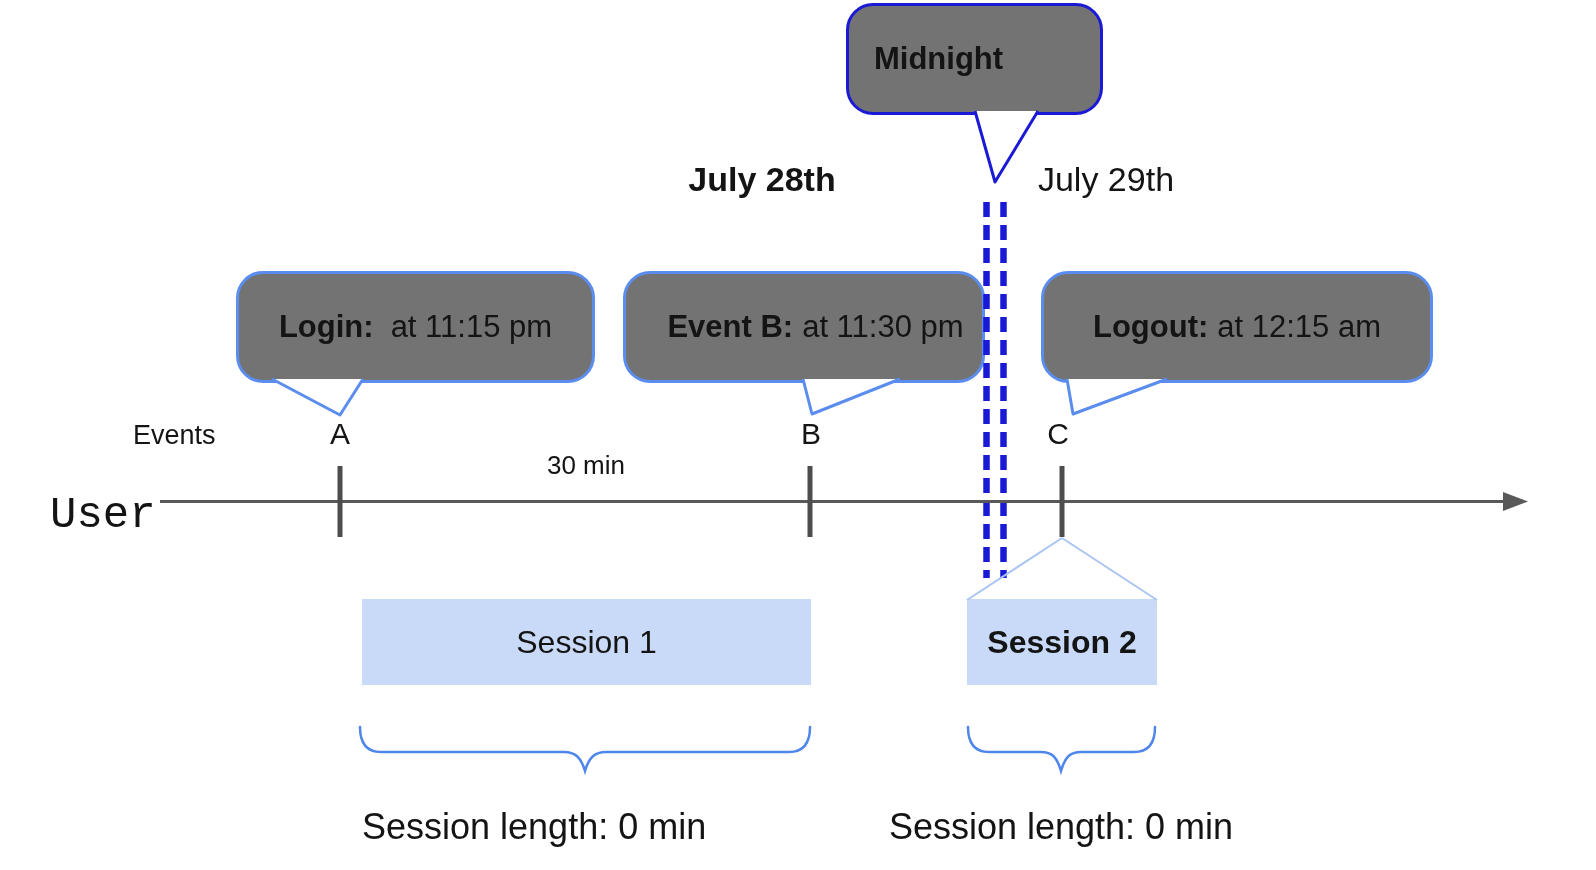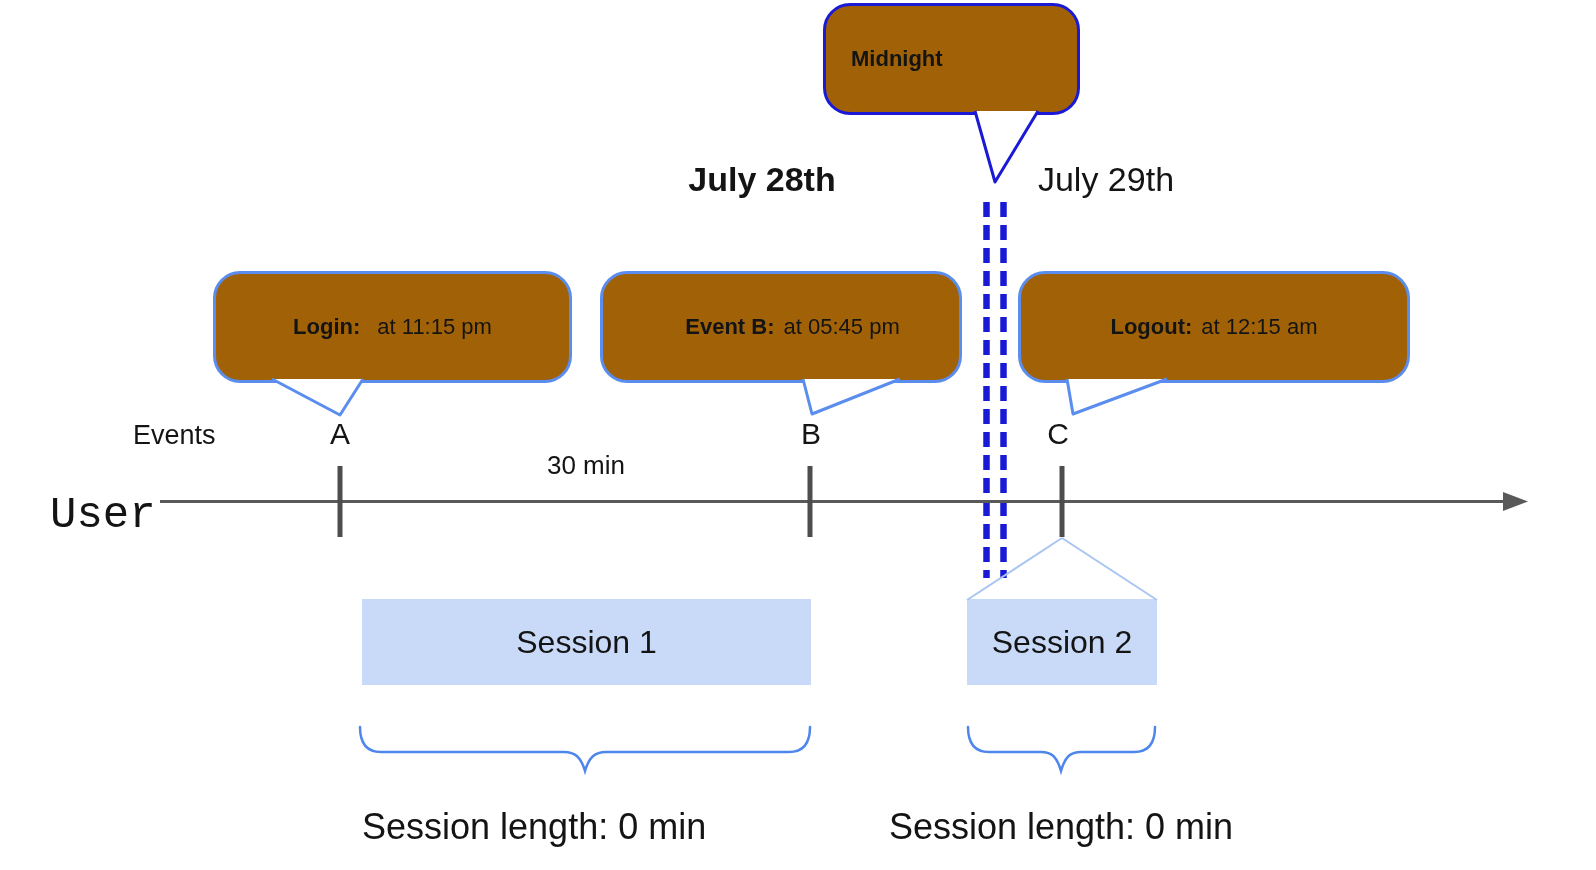--- a/index.html
+++ b/index.html
@@ -15,23 +15,23 @@
   .centerx{transform:translateX(-50%);}
   
   .date-label{font-size:34px;top:160px;white-space:nowrap;}
   
   .bubble{
     position:absolute;
     box-sizing:border-box;
     height:112px;
     border:3px solid #5b8dee;
     border-radius:27px;
-    background:#a16207;
+    background:#737373;
     display:flex;align-items:center;justify-content:center;
-    font-size:22px;white-space:nowrap;
+    font-size:31px;white-space:nowrap;margin-left:23px;
   }
   .bubble .b{font-weight:bold;}
   .bubble .rest{margin-left:9px;}
   .bubble.midnight{
     border-color:#1a1ad6;
     justify-content:flex-start;
     padding-left:25px;
     font-weight:bold;
   }
   
@@ -61,38 +61,38 @@
   <div class="bubble midnight" style="left:823px;top:3px;width:257px;">
     <span>Midnight</span>
   </div>
 
   <div class="bubble" style="left:213px;top:271px;width:359px;gap:8px;">
     <span class="b">Login:</span>
     <span class="rest">at 11:15 pm</span>
   </div>
   <div class="bubble" style="left:600px;top:271px;width:362px;padding-left:23px;">
     <span class="b">Event B:</span>
-    <span class="rest">at 05:45 pm</span>
+    <span class="rest">at 11:30 pm</span>
   </div>
   <div class="bubble" style="left:1018px;top:271px;width:392px;">
     <span class="b">Logout:</span>
     <span class="rest">at 12:15 am</span>
   </div>
 
   <div class="abs events-label">Events</div>
   <div class="abs mark centerx" style="left:340px;">A</div>
   <div class="abs mark centerx" style="left:811px;">B</div>
   <div class="abs mark centerx" style="left:1058px;">C</div>
   <div class="abs interval-label centerx" style="left:586px;">30 min</div>
   <div class="abs user-label">User</div>
 
   <div class="session-box" style="left:362px;width:449px;">
     <span>Session 1</span>
   </div>
-  <div class="session-box" style="left:967px;width:190px;">
+  <div class="session-box" style="left:967px;width:190px;font-weight:bold;">
     <span>Session 2</span>
   </div>
 
   <div class="abs length-label" style="left:362px;">Session length: 0 min</div>
   <div class="abs length-label centerx" style="left:1061px;">Session length: 0 min</div>
 
   <svg class="decor" width="1596" height="870" viewBox="0 0 1596 870">
 
     <line x1="986.5" y1="202" x2="986.5" y2="578" stroke="#1a1ad6" stroke-width="6.5" stroke-dasharray="15 8"></line>
     <line x1="1003.5" y1="202" x2="1003.5" y2="578" stroke="#1a1ad6" stroke-width="6.5" stroke-dasharray="15 8"></line>

